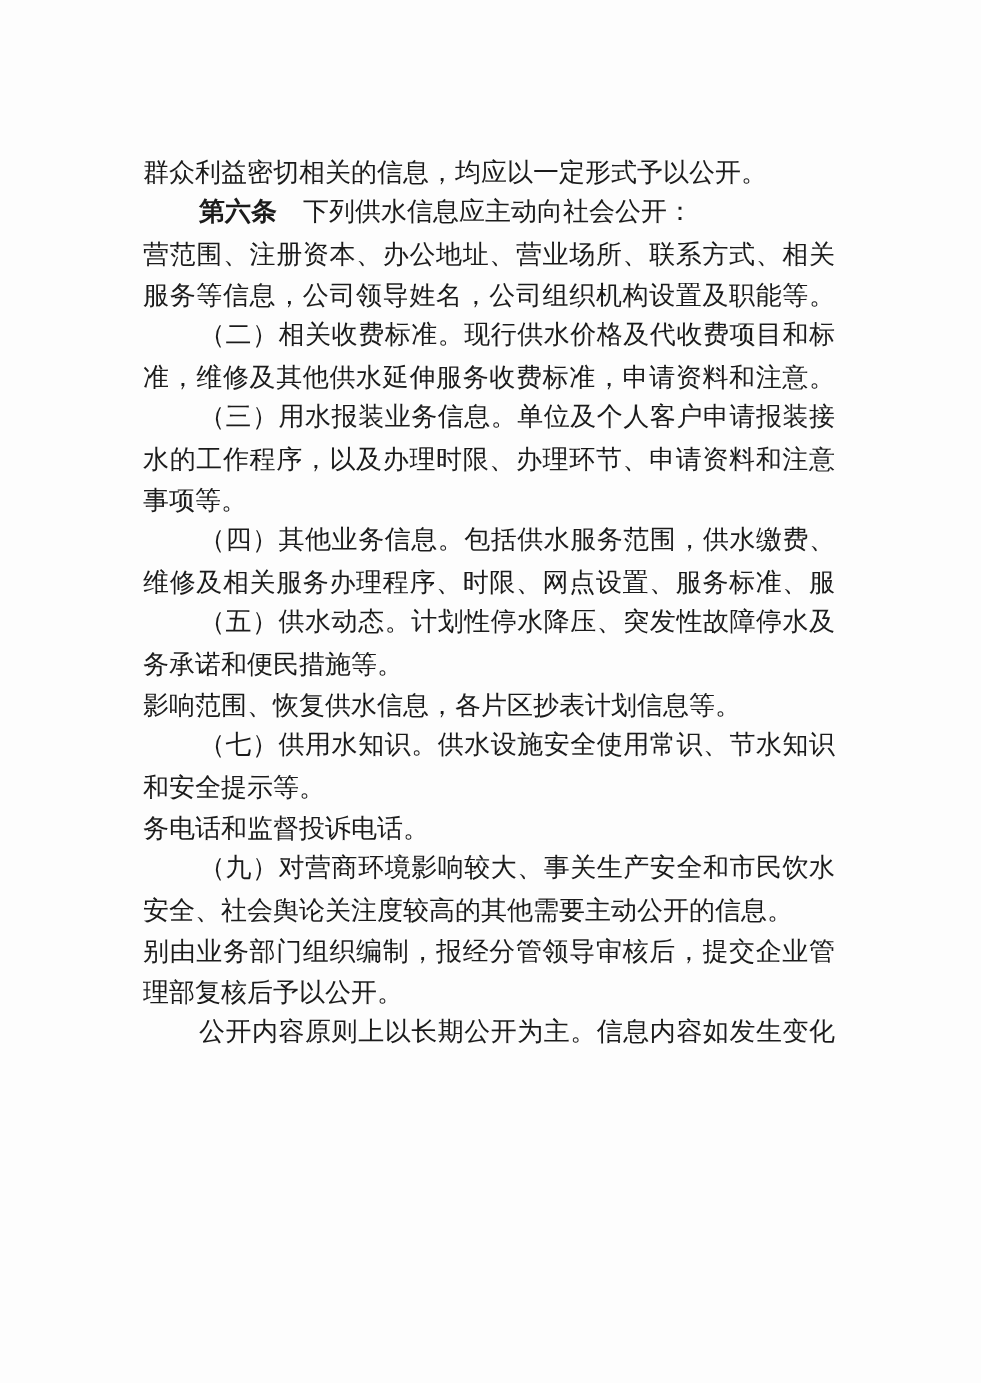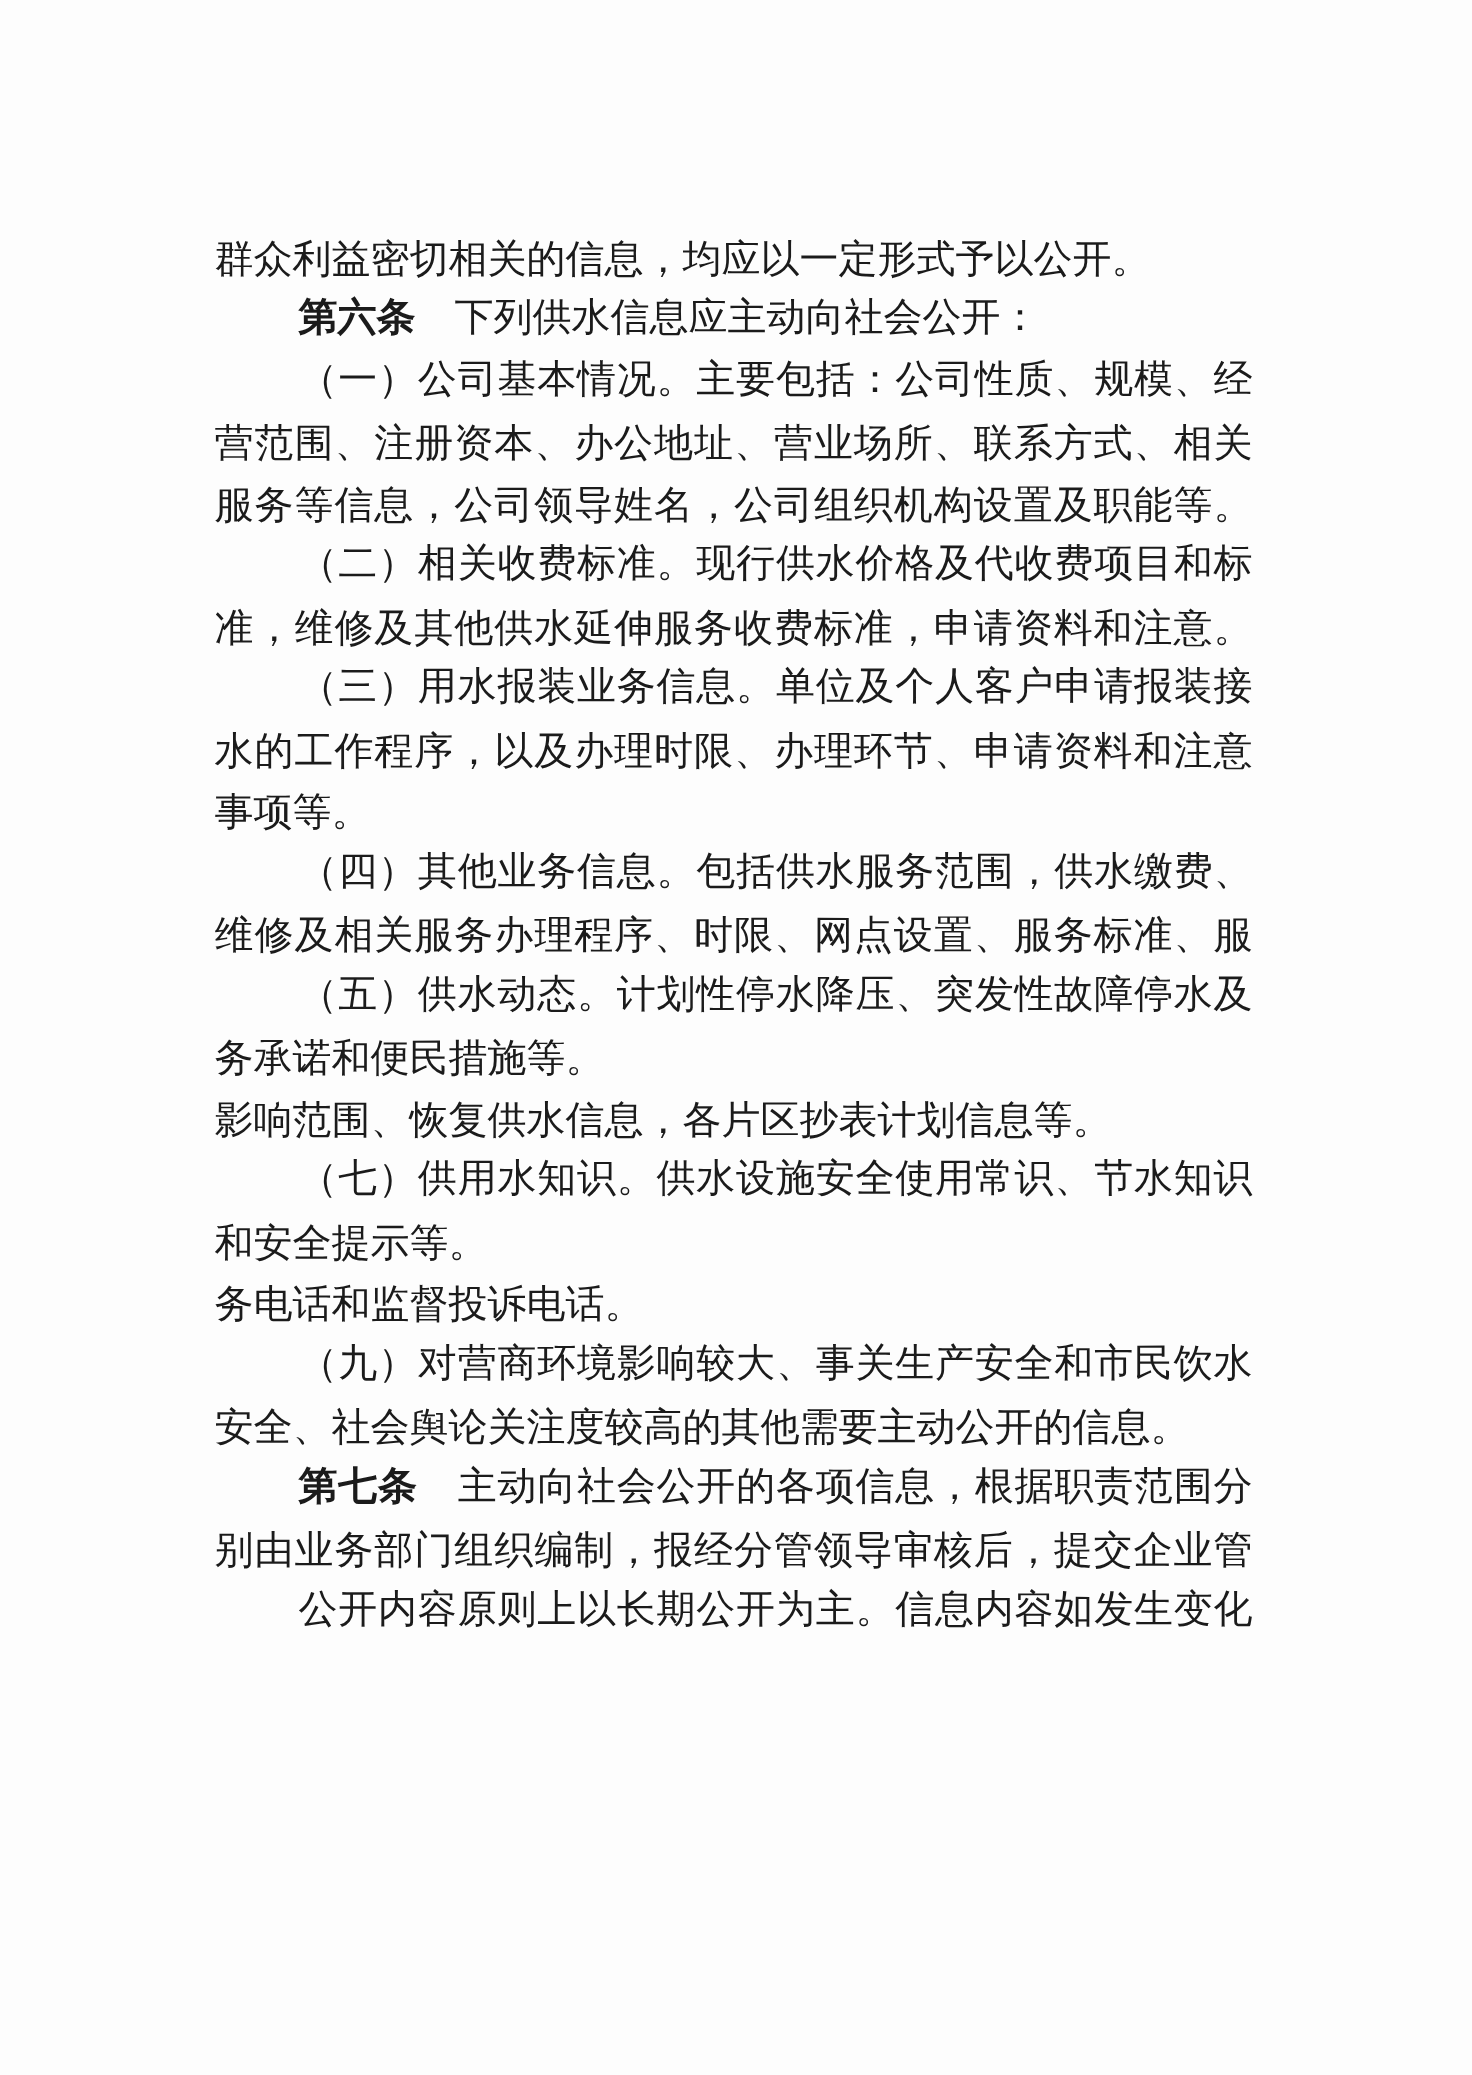--- a/index.html
+++ b/index.html
@@ -38,34 +38,33 @@
     .line b {
       font-weight: bold;
     }
   </style>
 </head>
 <body>
 
 <div class="page" style="background: rgb(253, 253, 253); color: rgb(27, 27, 27);">
     <div class="line">群众利益密切相关的信息，均应以一定形式予以公开。</div>
     <div class="line indent"><b>第六条</b>　下列供水信息应主动向社会公开：</div>
-    <div class="line just indent">（一）公司基本情况。主要包括：公司性质、规模、经</div>
     <div class="line just">营范围、注册资本、办公地址、营业场所、联系方式、相关</div>
     <div class="line just">服务等信息，公司领导姓名，公司组织机构设置及职能等。</div>
     <div class="line just indent">（二）相关收费标准。现行供水价格及代收费项目和标</div>
     <div class="line just">准，维修及其他供水延伸服务收费标准，申请资料和注意。</div>
     <div class="line just indent">（三）用水报装业务信息。单位及个人客户申请报装接</div>
     <div class="line just">水的工作程序，以及办理时限、办理环节、申请资料和注意</div>
     <div class="line">事项等。</div>
     <div class="line just indent">（四）其他业务信息。包括供水服务范围，供水缴费、</div>
     <div class="line just">维修及相关服务办理程序、时限、网点设置、服务标准、服</div>
     <div class="line just indent">（五）供水动态。计划性停水降压、突发性故障停水及</div>
     <div class="line">务承诺和便民措施等。</div>
     <div class="line">影响范围、恢复供水信息，各片区抄表计划信息等。</div>
     <div class="line just indent">（七）供用水知识。供水设施安全使用常识、节水知识</div>
     <div class="line">和安全提示等。</div>
     <div class="line">务电话和监督投诉电话。</div>
     <div class="line just indent">（九）对营商环境影响较大、事关生产安全和市民饮水</div>
     <div class="line">安全、社会舆论关注度较高的其他需要主动公开的信息。</div>
-    <div class="line just indent"><b>第七条</b>　主动向社会公开的各项信息，根据职责范围分</div>
     <div class="line just">别由业务部门组织编制，报经分管领导审核后，提交企业管</div>
+    <div class="line">理部复核后予以公开。</div>
     <div class="line just indent">公开内容原则上以长期公开为主。信息内容如发生变化</div>
   </div>
 
 </body></html>

